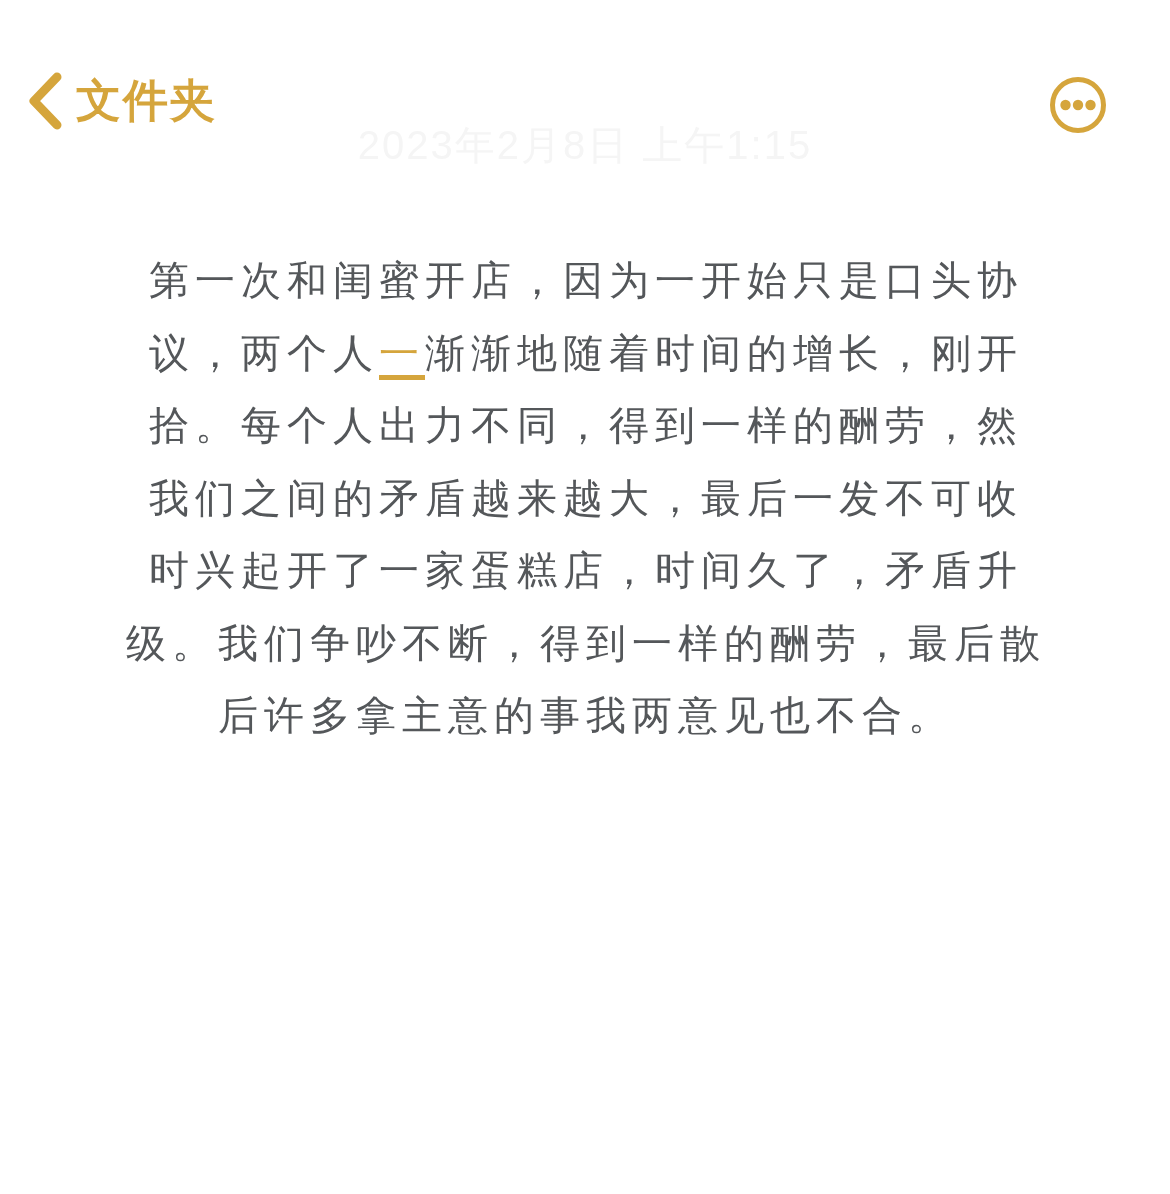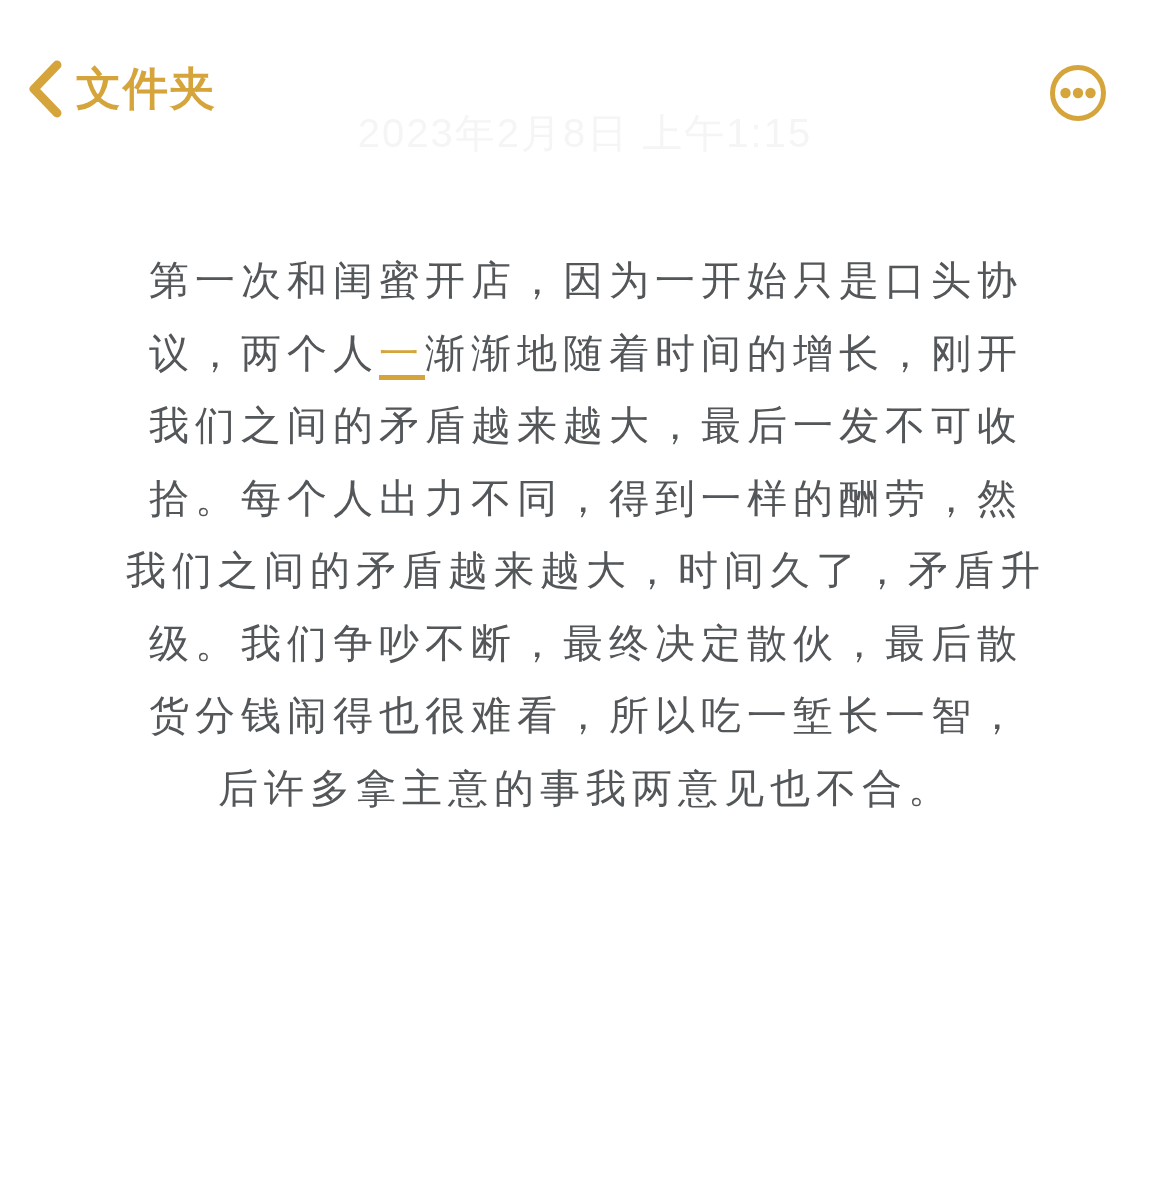--- a/index.html
+++ b/index.html
@@ -10,21 +10,21 @@
   * { margin: 0; padding: 0; box-sizing: border-box; }
   html, body {
     width: 1170px; height: 1194px;
     background: #ffffff;
     font-family: "Liberation Sans", "DejaVu Sans", sans-serif;
     overflow: hidden;
   }
   .screen { position: relative; width: 1170px; height: 1194px; background: #fff; }
 
   
-  .nav-bar { position: absolute; top: 4px; left: 0; width: 100%; height: 170px; padding-left: 36px; }
+  .nav-bar { position: absolute; top: 16px; left: 0; width: 100%; height: 170px; padding-left: 36px; }
 
   .back-button {
     position: absolute; left: 28px; top: 56px;
     display: flex; align-items: center; gap: 14px;
     background: none; border: none; cursor: pointer;
     color: var(--accent);
   }
   .back-button .chev { width: 34px; height: 58px; display: block; }
   .back-label {
     font-size: 45px; font-weight: 600; color: var(--accent);
@@ -87,21 +87,20 @@
         <circle cx="29" cy="29" r="5.2" fill="#D5A53C"></circle>
         <circle cx="41.5" cy="29" r="5.2" fill="#D5A53C"></circle>
       </svg>
     </button>
 
   </div>
 
   <div class="note-body">
       <div class="note-line"><span>第一次和闺蜜开店，因为一开始只是口头协</span></div>
       <div class="note-line"><span>议，两个人</span><span class="hl">一</span><span>渐渐地随着时间的增长，刚开</span></div>
+      <div class="note-line"><span>拾。每个人出力不同，得到一样的酬劳，然</span></div>
       <div class="note-line"><span>我们之间的矛盾越来越大，最后一发不可收</span></div>
-      <div class="note-line"><span>拾。每个人出力不同，得到一样的酬劳，然</span></div>
-      <div class="note-line"><span>我们之间的矛盾越来越大，时间久了，矛盾升</span></div>
-      <div class="note-line"><span>级。我们争吵不断，最终决定散伙，最后散</span></div>
-      <div class="note-line"><span>货分钱闹得也很难看，所以吃一堑长一智，</span></div>
+      <div class="note-line"><span>时兴起开了一家蛋糕店，时间久了，矛盾升</span></div>
+      <div class="note-line"><span>级。我们争吵不断，得到一样的酬劳，最后散</span></div>
       <div class="note-line"><span>后许多拿主意的事我两意见也不合。</span></div>
     </div>
 
 </div>
 
 </body></html>

